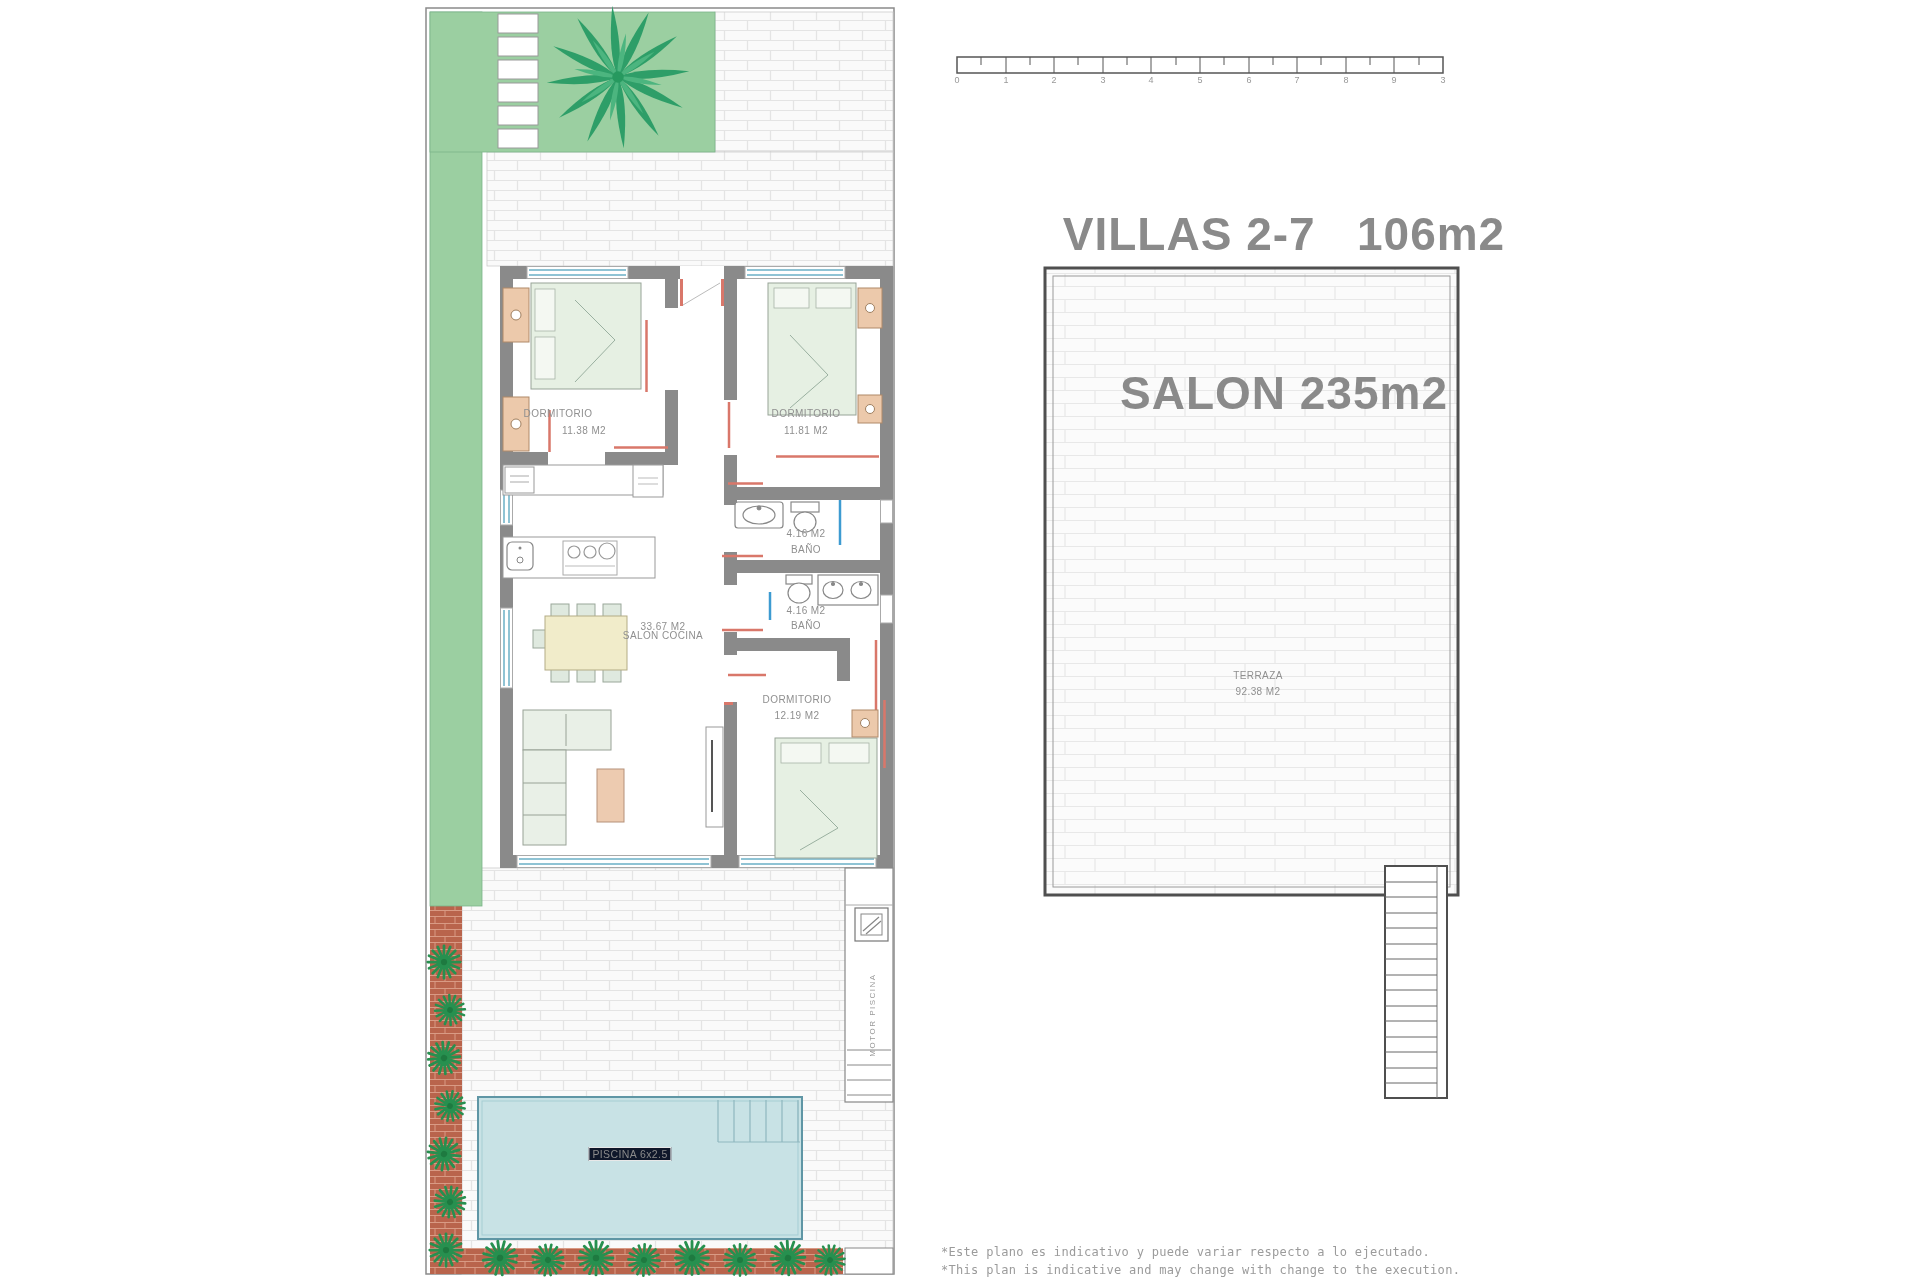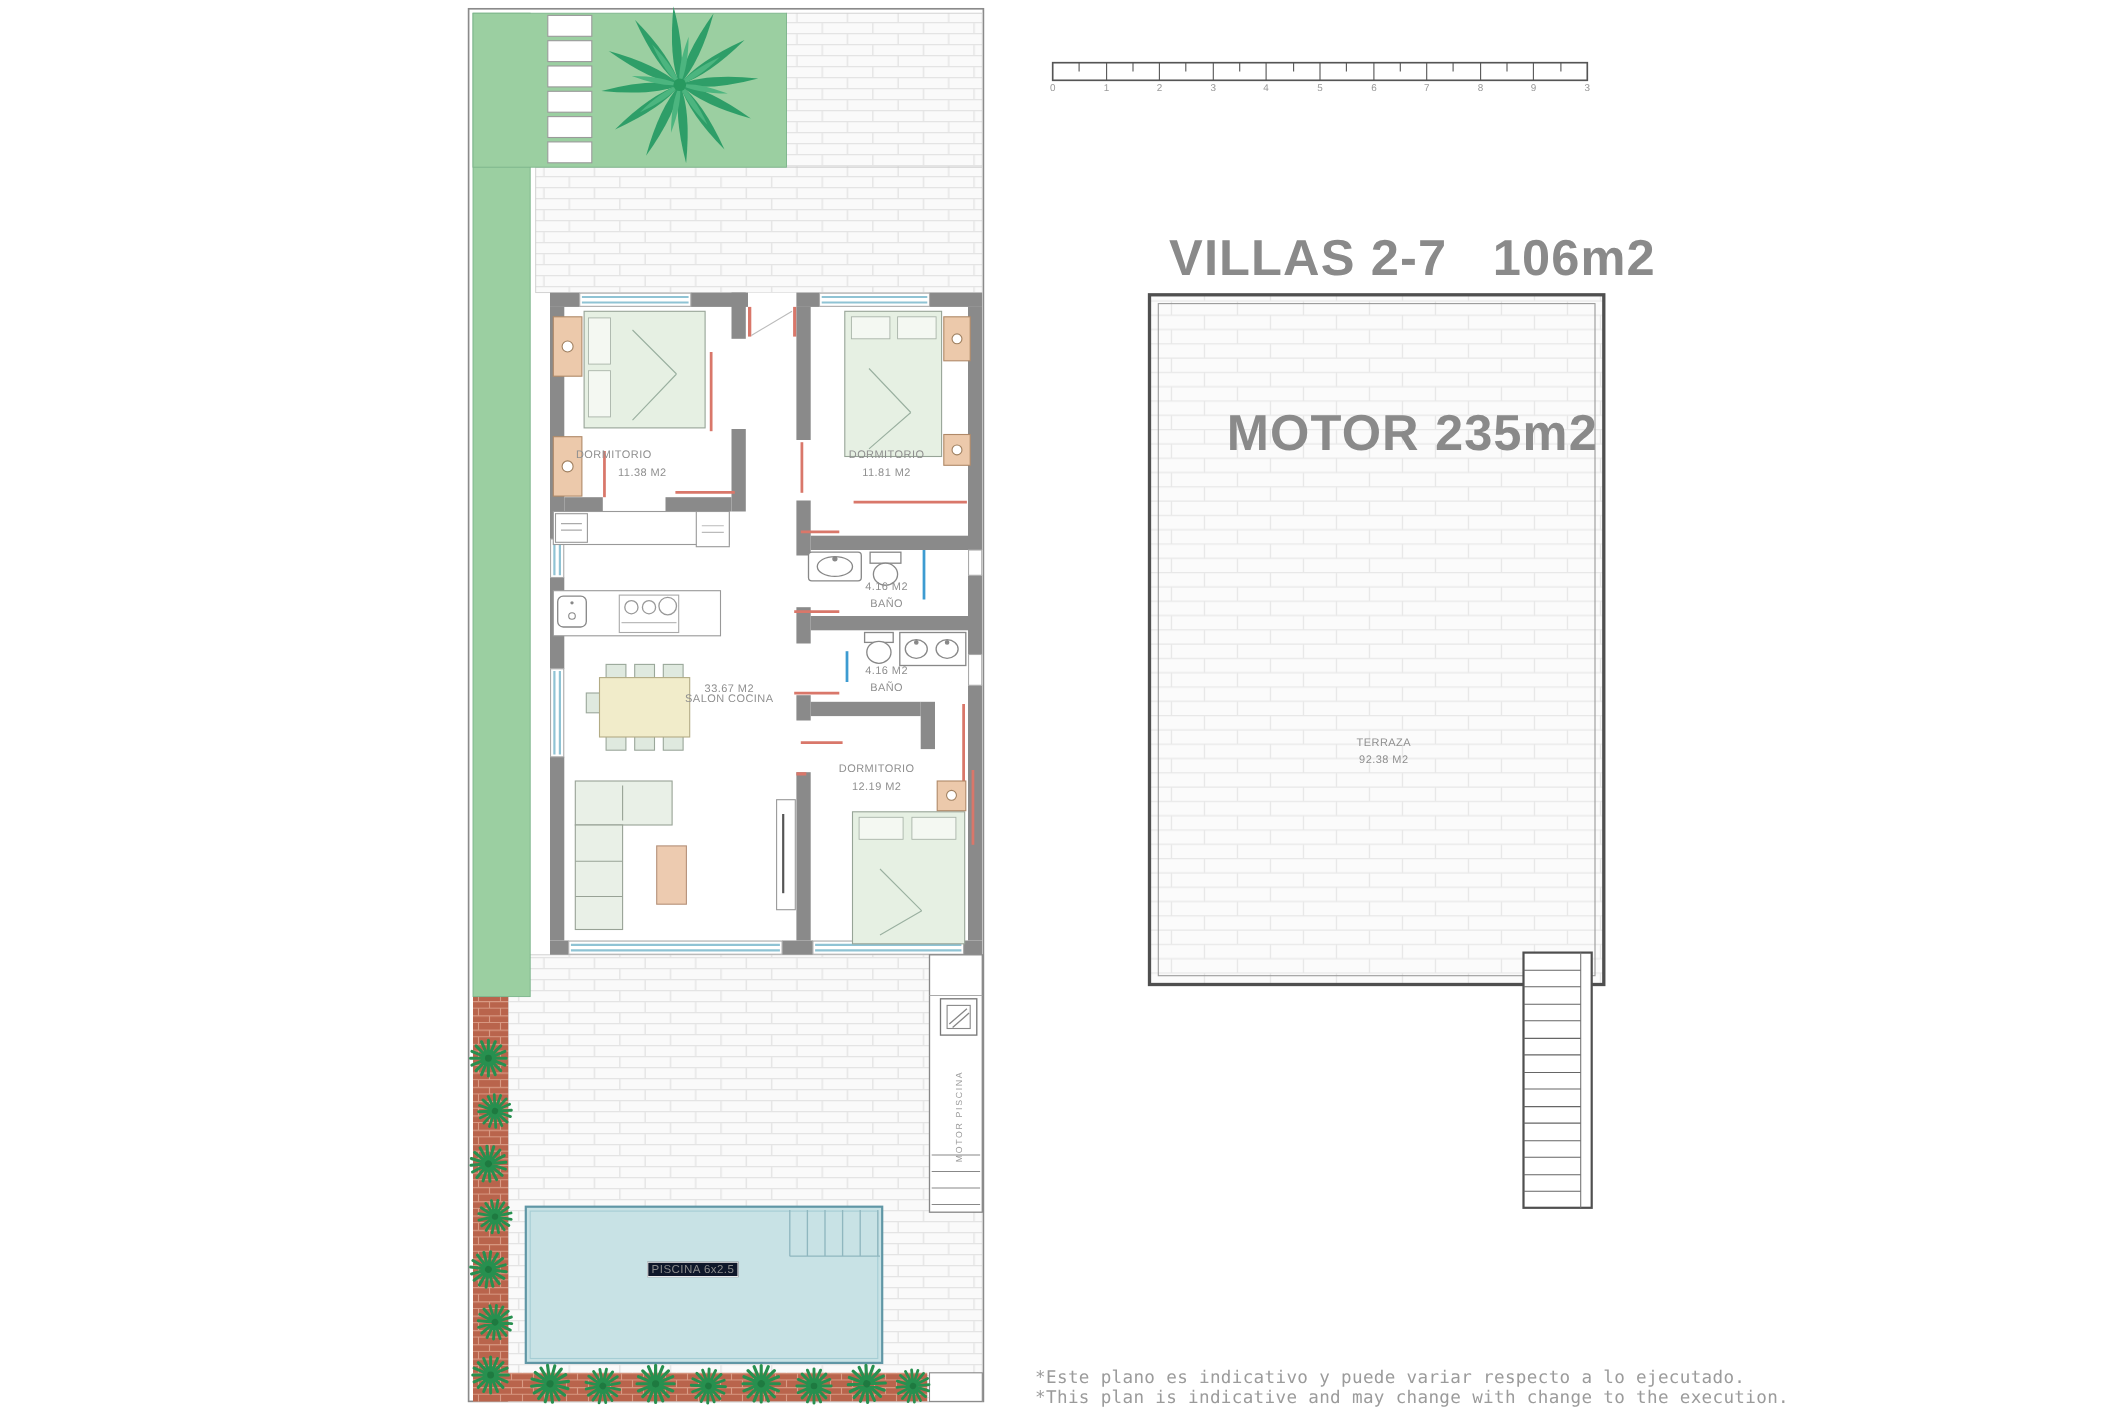--- a/index.html
+++ b/index.html
@@ -8,21 +8,21 @@
   svg.plan{position:absolute;left:0;top:0;}
   .lbl{position:absolute;transform:translateX(-50%);font-size:10px;color:#8f8f8f;
        letter-spacing:.4px;white-space:nowrap;line-height:13px;}
   .chip{background:#0f172a;padding:0 3px;border:0.5px solid #e8e8e8;font-size:10.5px;color:#8a8a8a;}
   .title-block{position:absolute;left:1048px;top:102px;width:472px;text-align:center;
        color:#8a8a8a;font-weight:bold;font-size:46px;letter-spacing:1px;line-height:53px;white-space:pre;}
   .scale-num{position:absolute;top:75px;transform:translateX(-50%);font-size:9px;color:#999;}
   .motor-lbl{position:absolute;left:872px;top:1015px;transform:translate(-50%,-50%) rotate(-90deg);
        font-size:8px;color:#9a9a9a;letter-spacing:1.5px;white-space:nowrap;}
   .disclaimer{position:absolute;left:941px;font-family:"DejaVu Sans Mono", monospace;
-       font-size:16px;color:#9b9b9b;letter-spacing:.3px;white-space:pre;line-height:18px;}
+       font-size:12px;color:#9b9b9b;letter-spacing:.3px;white-space:pre;line-height:18px;}
 </style>
 </head>
 <body>
 
 <div class="canvas">
 
 <svg class="plan" width="1920" height="1280" viewBox="0 0 1920 1280">
   <defs>
     <pattern id="brickS" width="46" height="20" patternUnits="userSpaceOnUse">
       <rect width="46" height="20" fill="#fafafa"></rect>
@@ -304,21 +304,21 @@
 
   <g>
     <rect x="957" y="57" width="486" height="16" fill="#ffffff" stroke="#555555" stroke-width="1.5"></rect>
     <path d="M1006 57V73M1054 57V73M1103 57V73M1151 57V73M1200 57V73M1249 57V73M1297 57V73M1346 57V73M1394 57V73" stroke="#555555" stroke-width="1"></path>
     <path d="M981 57V65M1030 57V65M1078 57V65M1127 57V65M1176 57V65M1224 57V65M1273 57V65M1321 57V65M1370 57V65M1419 57V65" stroke="#555555" stroke-width="1"></path>
   </g>
 </svg>
 
 <div class="title-block">
   <div>VILLAS 2-7   106m2</div>
-  <div>MOTOR 235m2</div>
+  <div>SALON 235m2</div>
 </div>
 
 <span class="scale-num" style="left:957px">0</span>
 <span class="scale-num" style="left:1006px">1</span>
 <span class="scale-num" style="left:1054px">2</span>
 <span class="scale-num" style="left:1103px">3</span>
 <span class="scale-num" style="left:1151px">4</span>
 <span class="scale-num" style="left:1200px">5</span>
 <span class="scale-num" style="left:1249px">6</span>
 <span class="scale-num" style="left:1297px">7</span>

